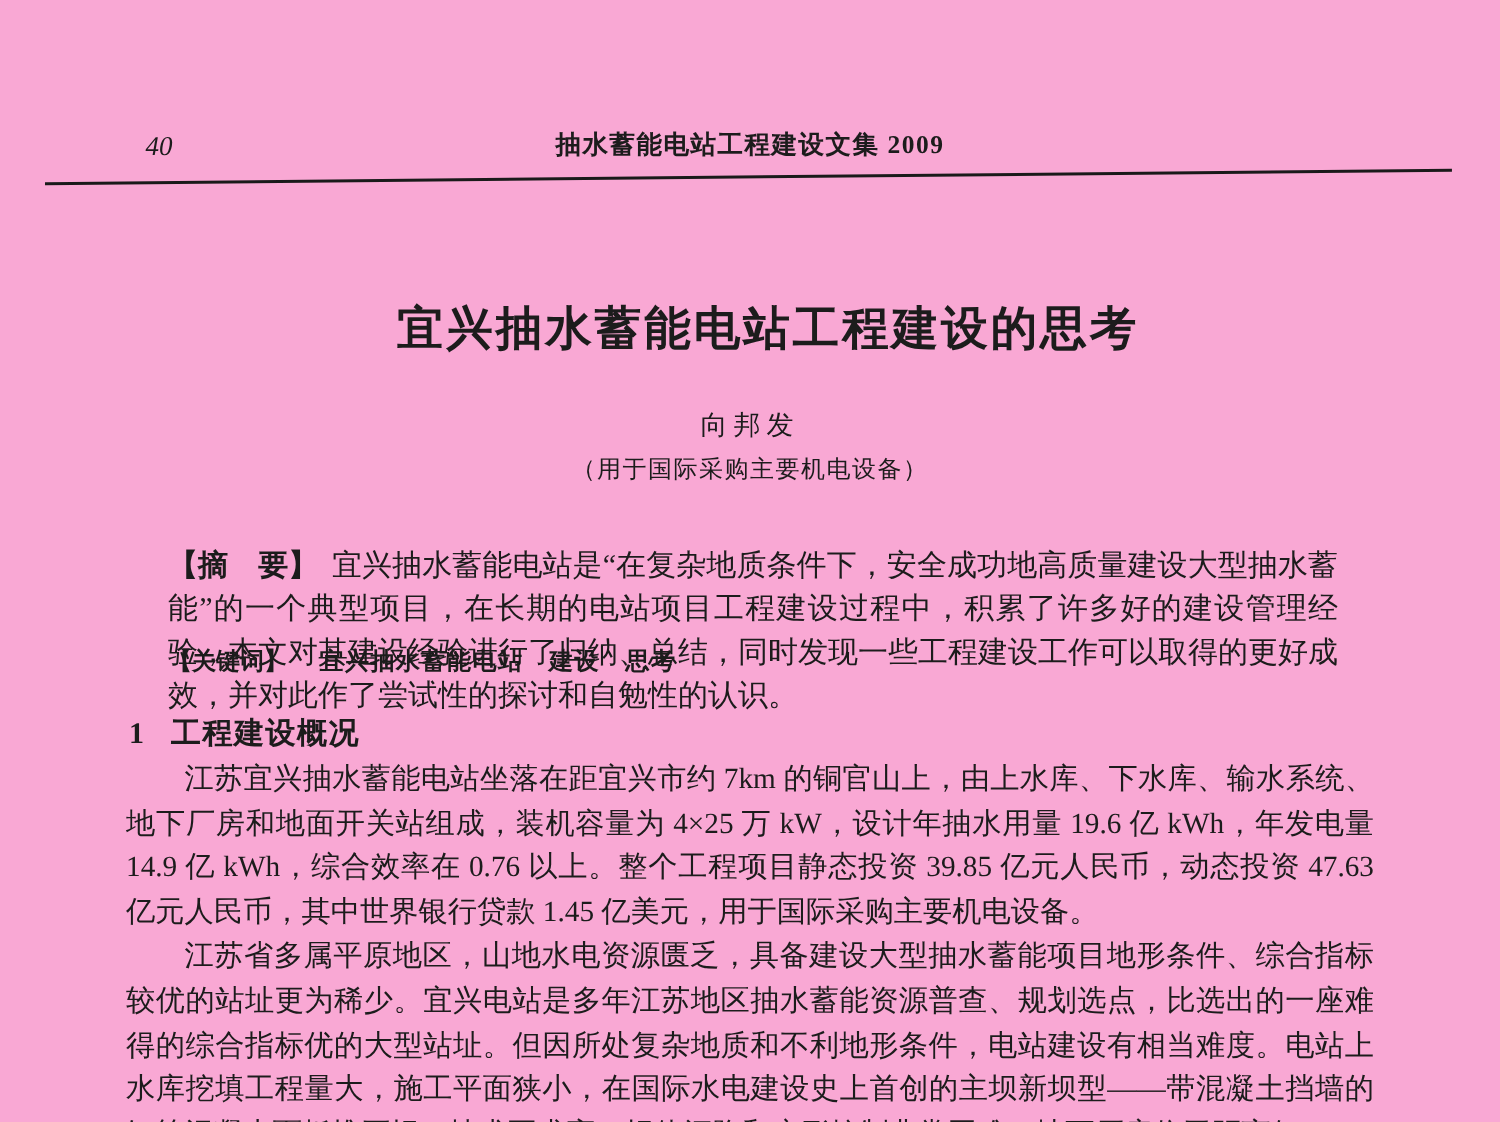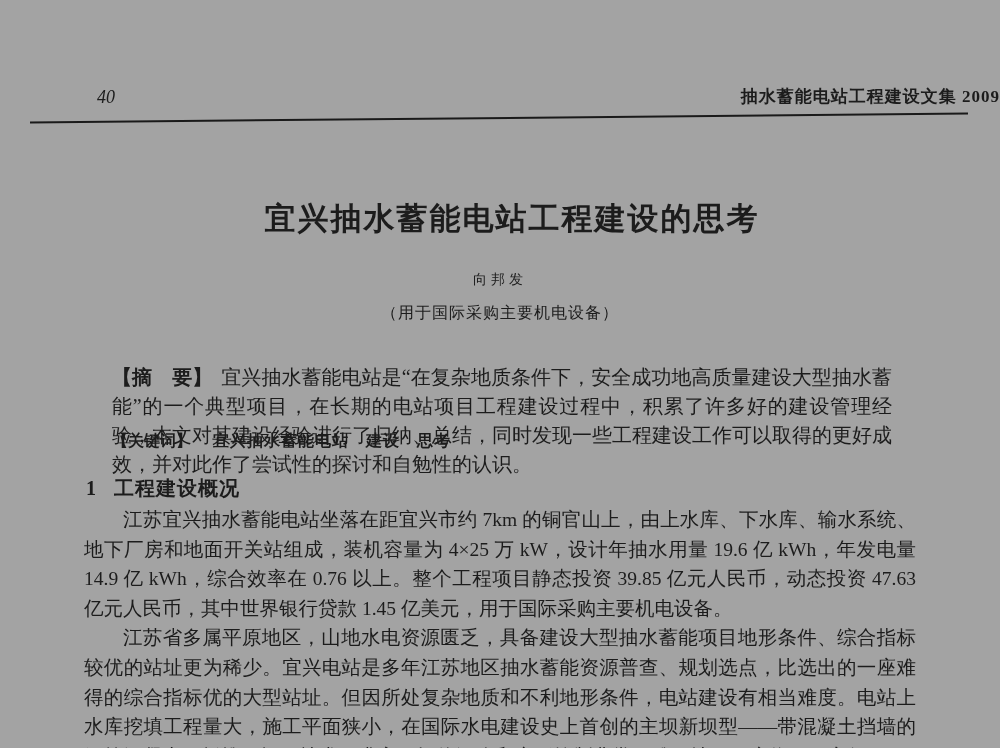--- a/index.html
+++ b/index.html
@@ -4,38 +4,38 @@
 <style>
   html, body {
     margin: 0;
     padding: 0;
     background: #ffffff;
   }
   .page {
     position: relative;
     width: 1000px;
     height: 748px;
-    background: #a3a3a3;
+    background: #f9a8d4;
     overflow: hidden;
     color: #1c1c1c;
     font-family: "Liberation Serif", "DejaVu Serif", serif;
   }
   .page-number {
     position: absolute;
     top: 87px;
     left: 97px;
     font-size: 18px;
     font-style: italic;
   }
   .running-head {
     position: absolute;
     top: 85px;
     left: 0;
     width: 100%;
-    text-align: right;
+    text-align: center;
     font-size: 17px;
     font-weight: 600;
     letter-spacing: 1px;
   }
   .header-rule {
     position: absolute;
     top: 117px;
     left: 30px;
     width: 938px;
     height: 2px;
@@ -52,21 +52,21 @@
     font-size: 31px;
     font-weight: bold;
     letter-spacing: 2px;
   }
   .author {
     position: absolute;
     top: 271px;
     left: 0;
     width: 100%;
     text-align: center;
-    font-size: 14px;
+    font-size: 18px;
     letter-spacing: 4px;
   }
   .affiliation {
     position: absolute;
     top: 303px;
     left: 0;
     width: 100%;
     text-align: center;
     font-size: 16px;
     letter-spacing: 1px;

